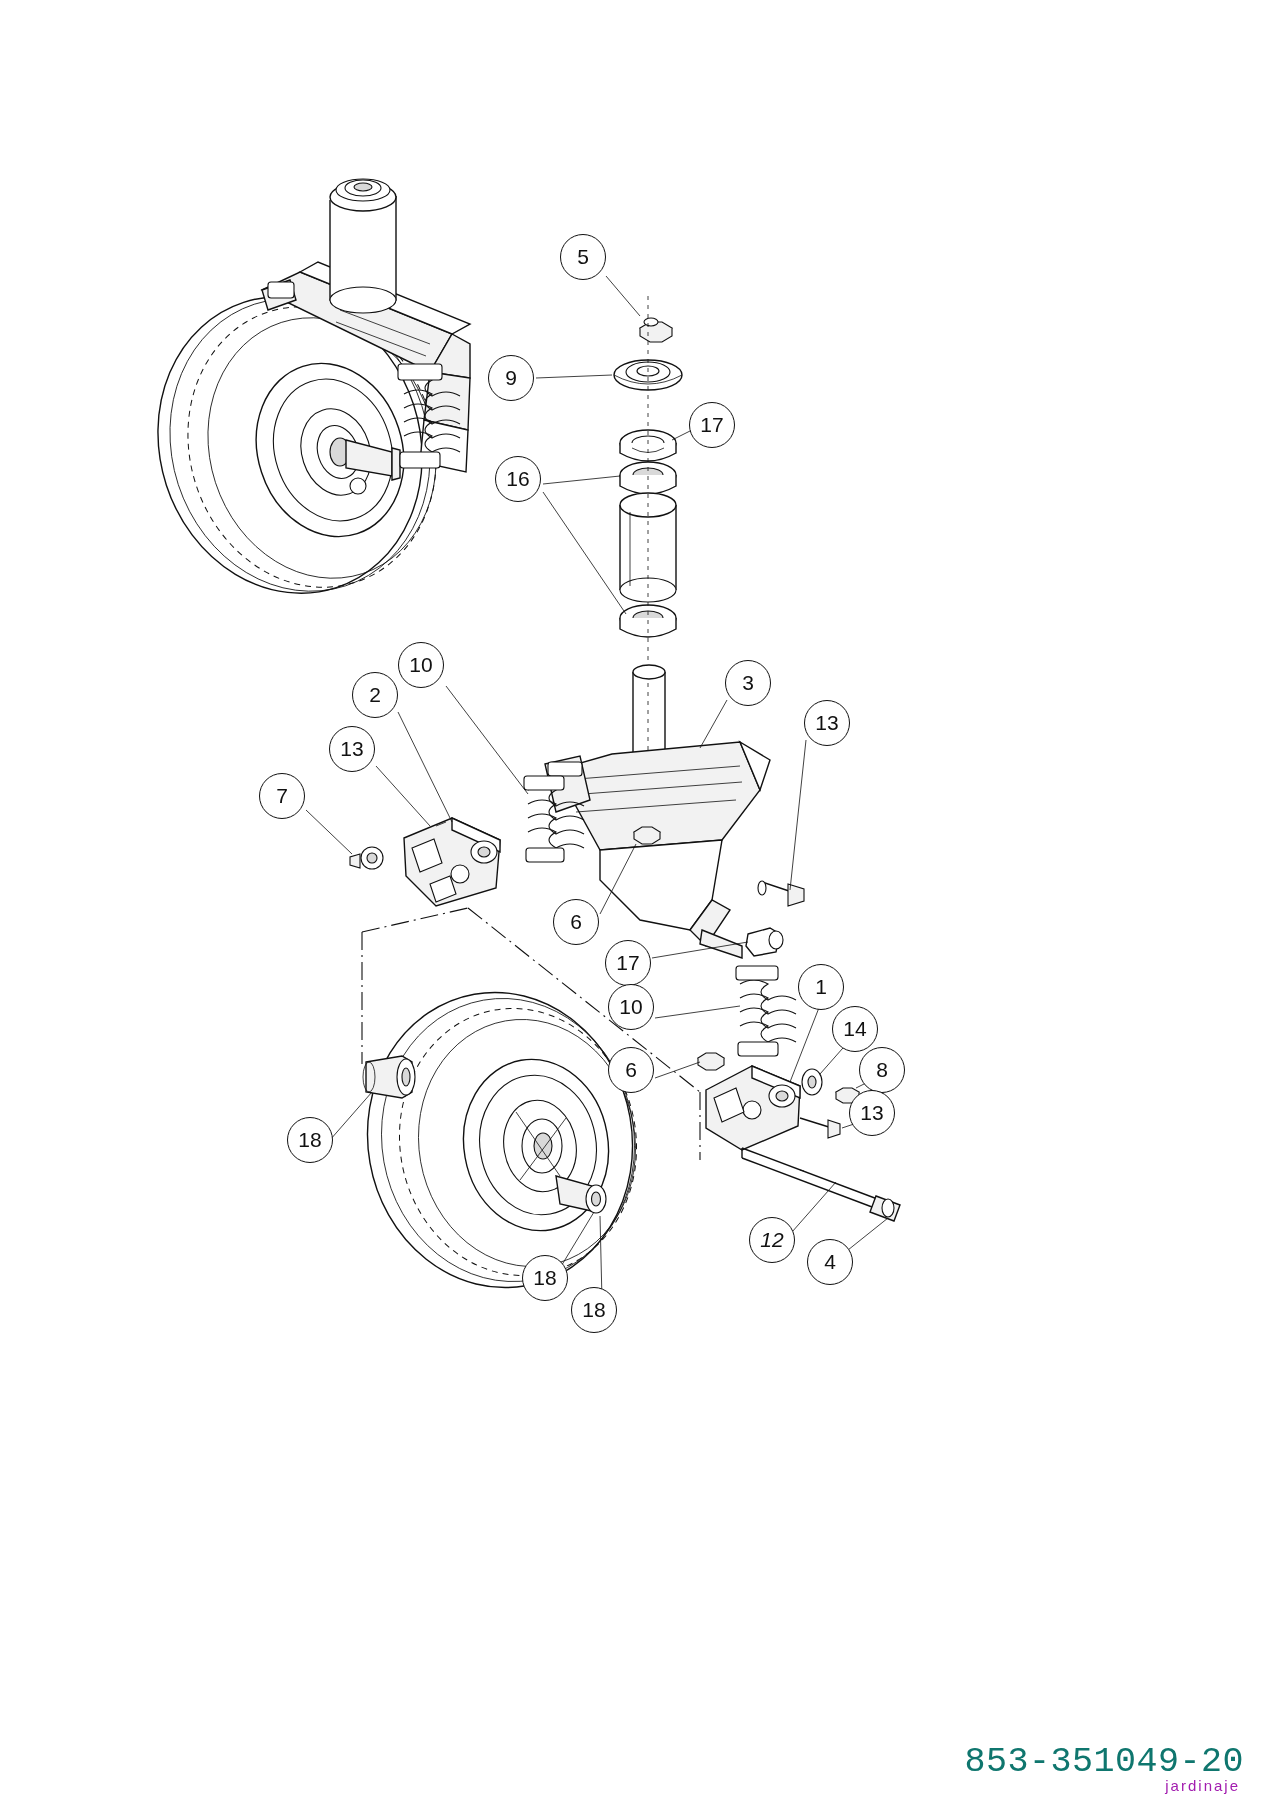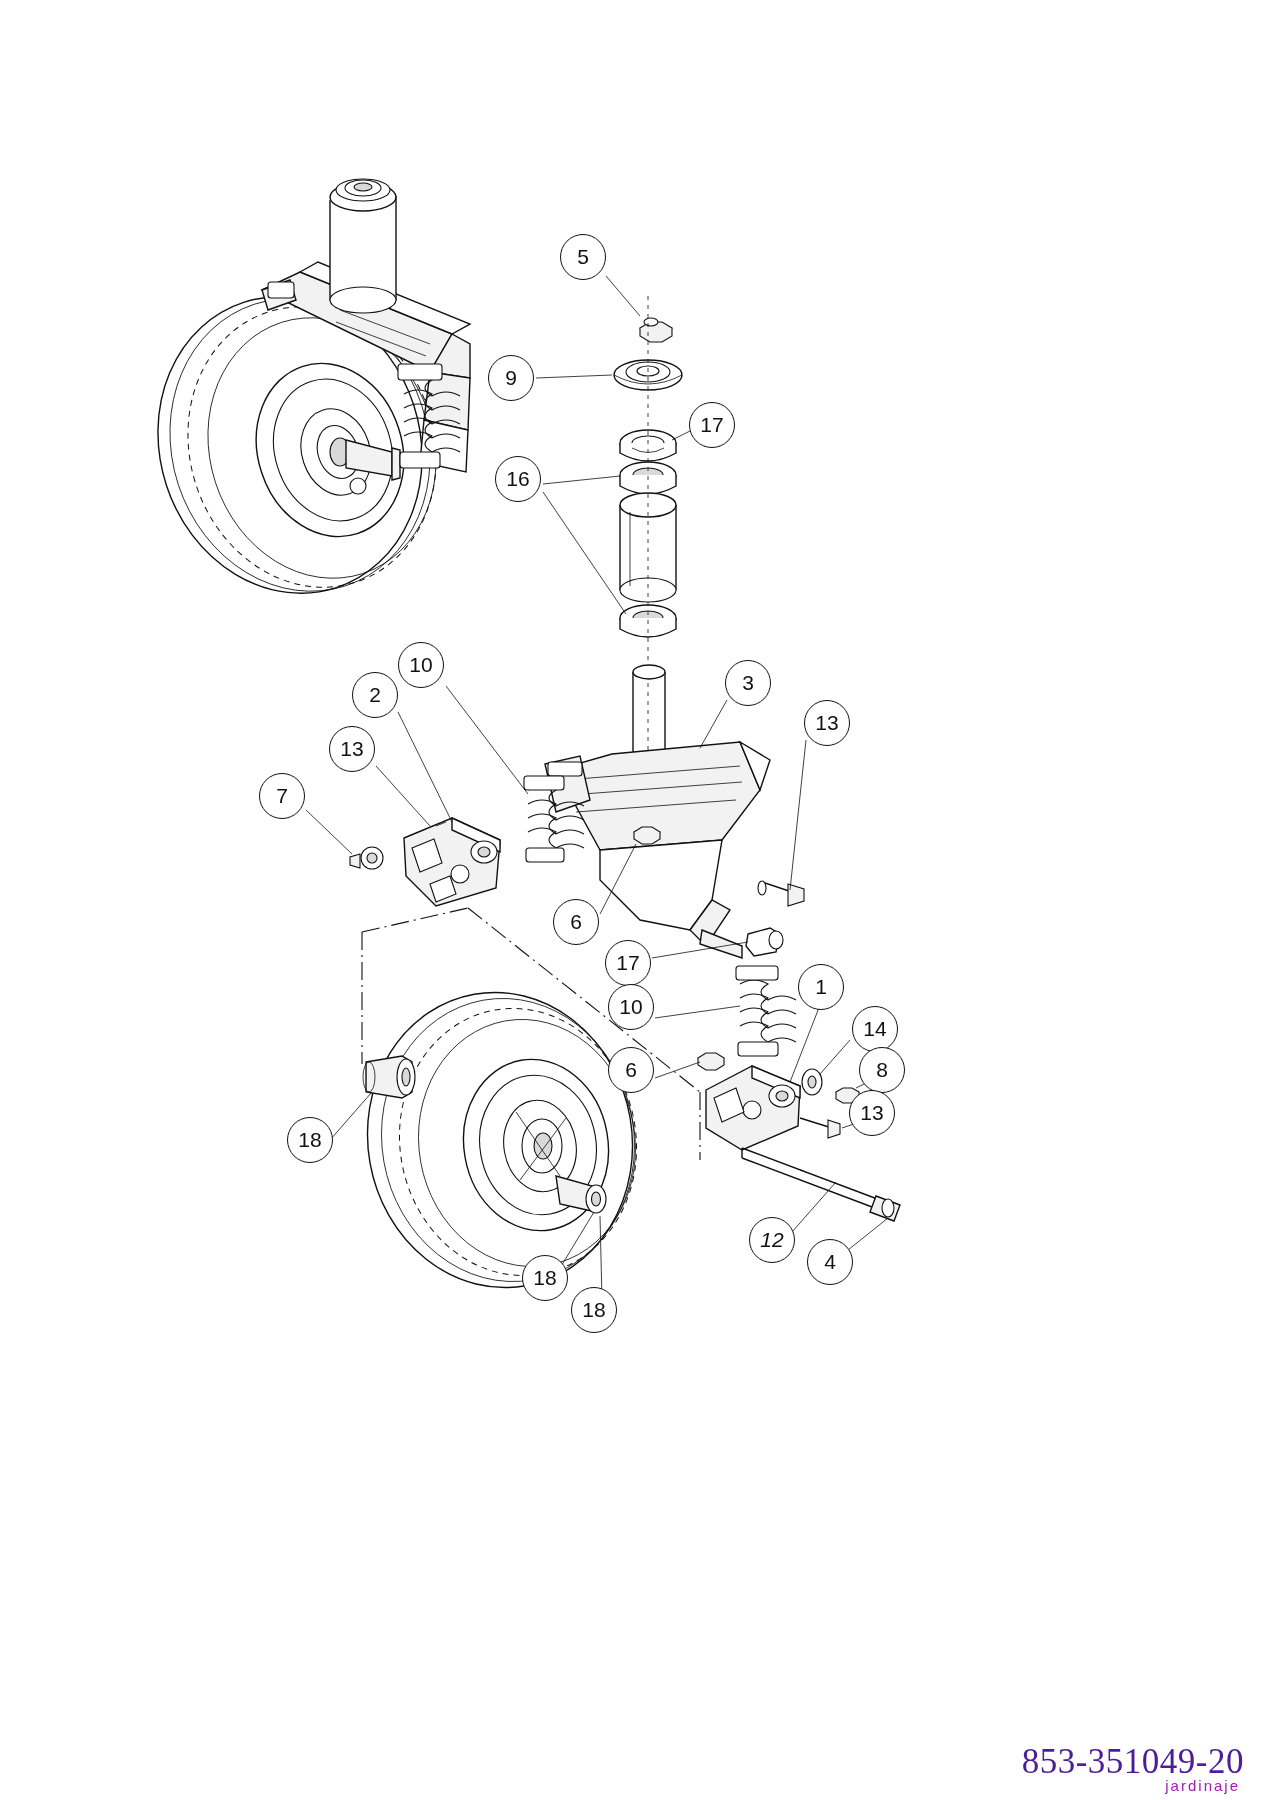--- a/index.html
+++ b/index.html
@@ -22,22 +22,22 @@
     line-height:44px;
     text-align:center;
     box-sizing:border-box;
     font-family:"Liberation Sans", sans-serif;
   }
   .partno{
     position:absolute;
     right:28px;bottom:18px;
     font-size:35px;
     letter-spacing:0.5px;
-    color:#4c1d95;
-    font-family:Liberation Serif, serif;
+    color:#0f766e;
+    font-family:Liberation Mono, monospace;
   }
   .wm{
     position:absolute;
     right:32px;bottom:6px;
     font-size:15px;
     color:#a21caf;
     letter-spacing:2px;
     font-family:"Liberation Sans", sans-serif;
   }
   svg{display:block;}
@@ -297,21 +297,21 @@
   <div class="callout" style="left:398px;top:642px;">10</div>
   <div class="callout" style="left:352px;top:672px;">2</div>
   <div class="callout" style="left:725px;top:660px;">3</div>
   <div class="callout" style="left:804px;top:700px;">13</div>
   <div class="callout" style="left:329px;top:726px;">13</div>
   <div class="callout" style="left:259px;top:773px;">7</div>
   <div class="callout" style="left:553px;top:899px;">6</div>
   <div class="callout" style="left:605px;top:940px;">17</div>
   <div class="callout" style="left:798px;top:964px;">1</div>
   <div class="callout" style="left:608px;top:984px;">10</div>
-  <div class="callout" style="left:852px;top:1006px;">14</div>
+  <div class="callout" style="left:832px;top:1006px;">14</div>
   <div class="callout" style="left:608px;top:1047px;">6</div>
   <div class="callout" style="left:859px;top:1047px;">8</div>
   <div class="callout" style="left:849px;top:1090px;">13</div>
   <div class="callout" style="left:287px;top:1117px;">18</div>
   <div class="callout" style="left:749px;top:1217px;font-style:italic;">12</div>
   <div class="callout" style="left:807px;top:1239px;">4</div>
   <div class="callout" style="left:522px;top:1255px;">18</div>
   <div class="callout" style="left:571px;top:1287px;">18</div>
 
   <div class="partno">853-351049-20</div>

